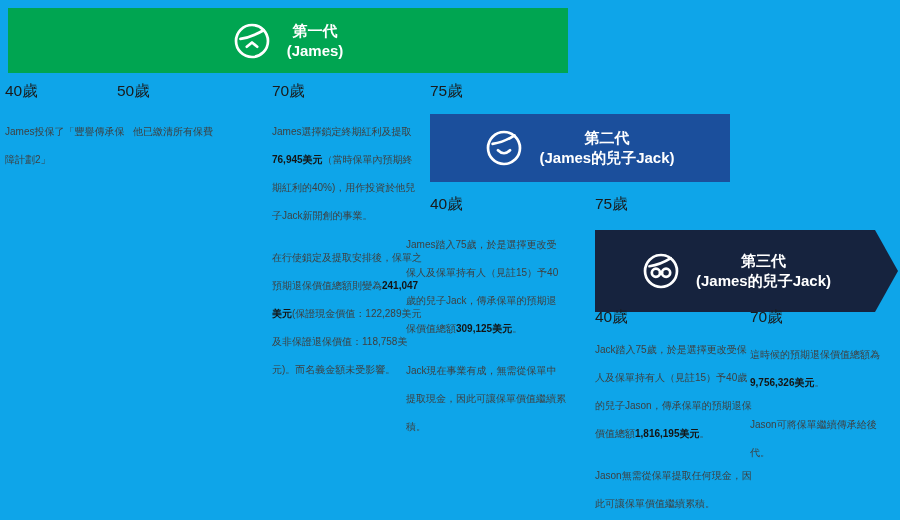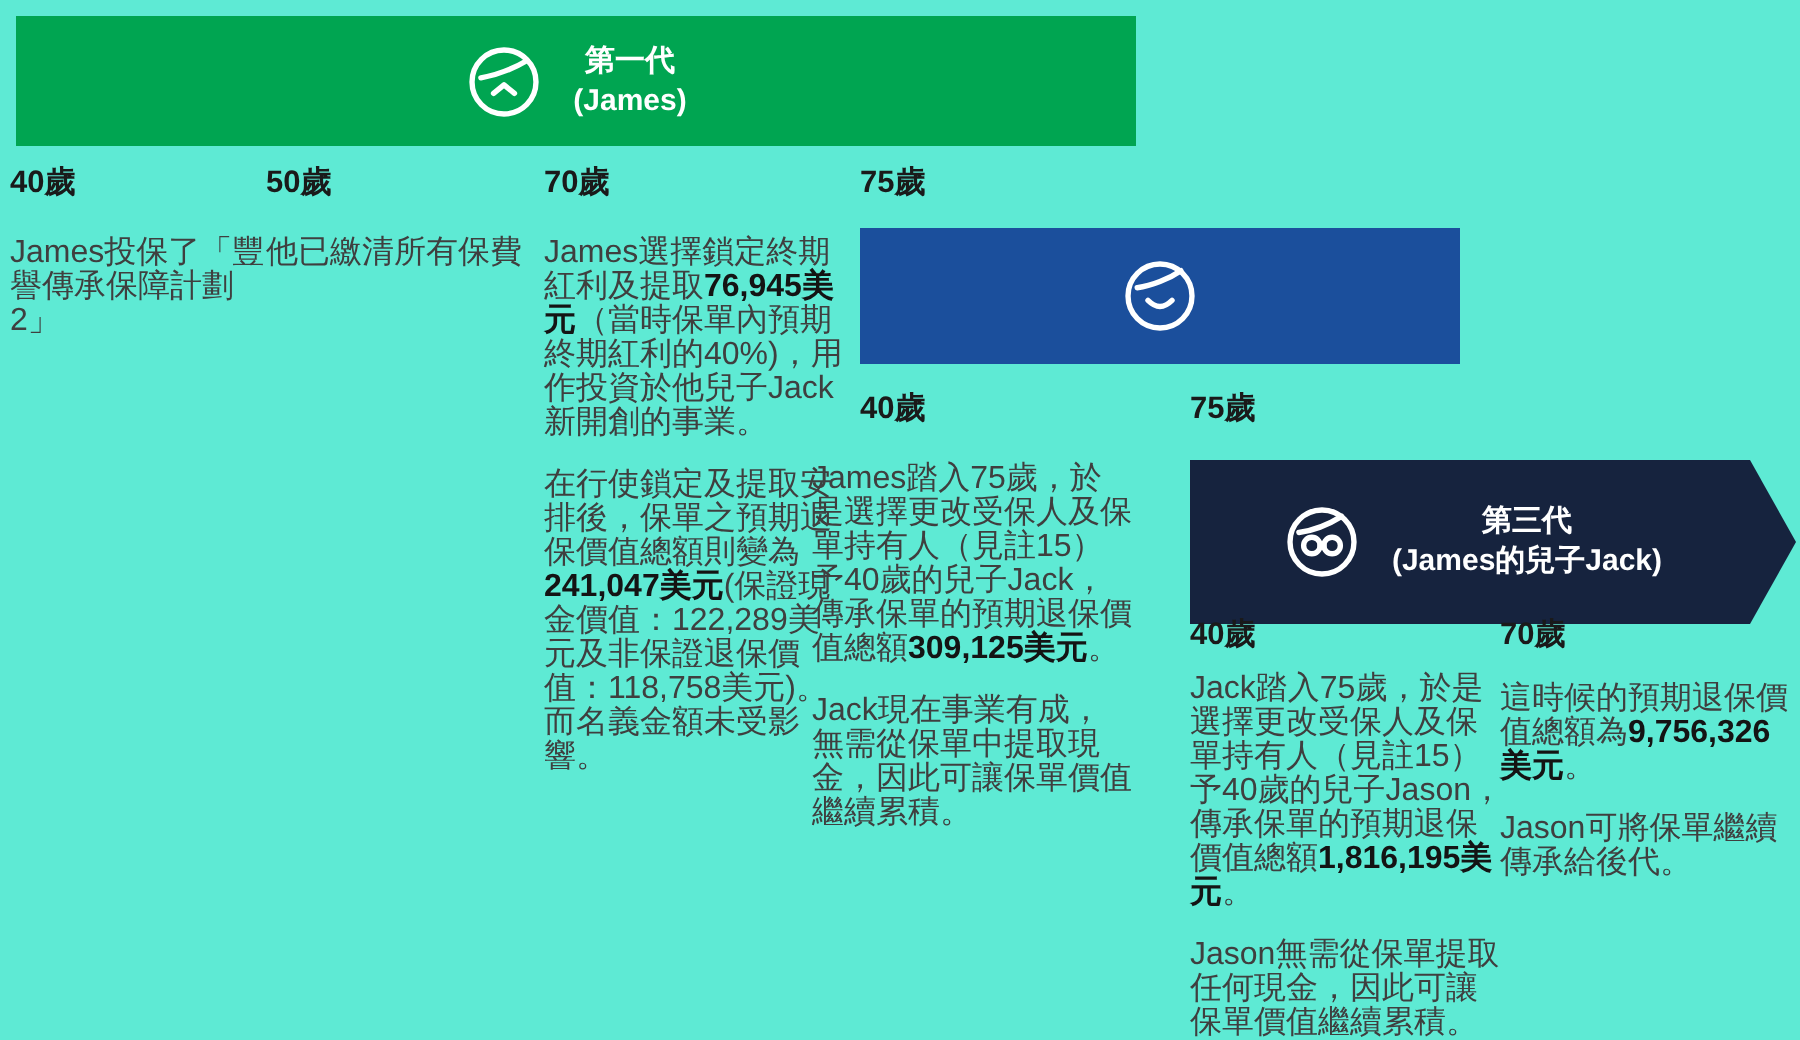--- a/index.html
+++ b/index.html
@@ -6,43 +6,43 @@
     --gen1_banner:#00a551;
     --gen2_banner:#1b4f9c;
     --gen3_banner:#16233e;
     --banner_text:#ffffff;
     --body_text:#3f3f3f;
     --strong_text:#141414;
     --heading_text:#1a1a1a;
   }
   html,body{margin:0;padding:0;background:#ffffff;}
   .canvas{
-    position:relative;width:900px;height:520px;background:#5eead4;overflow:hidden;
+    position:relative;width:900px;height:520px;background:#0ea5e9;overflow:hidden;
     font-family:"Liberation Sans","DejaVu Sans",sans-serif;
   }
   .banner{
     position:absolute;display:flex;align-items:center;justify-content:center;gap:16px;
     color:var(--banner_text);
   }
   .banner.gen1{left:8px;top:8px;width:560px;height:65px;background:var(--gen1_banner);}
   .banner.gen2{left:430px;top:114px;width:300px;height:68px;background:var(--gen2_banner);}
   .banner.gen3{
     left:595px;top:230px;width:303px;height:82px;background:var(--gen3_banner);
     clip-path:polygon(0 0, calc(100% - 23px) 0, 100% 50%, calc(100% - 23px) 100%, 0 100%);
     padding-right:20px;box-sizing:border-box;
   }
   .banner .face{width:38px;height:38px;flex:0 0 auto;}
   .banner .face svg{width:100%;height:100%;display:block;}
   .banner-label{text-align:center;font-weight:700;font-size:15px;line-height:20px;}
   .banner-label span{display:block;}
   .age{
-    position:absolute;font-weight:700;font-size:15.5px;color:var(--heading_text);
+    position:absolute;font-weight:400;font-size:15.5px;color:var(--heading_text);
     white-space:nowrap;
   }
-  .col{position:absolute;font-size:16px;line-height:17px;color:var(--body_text);}
+  .col{position:absolute;font-size:10px;line-height:28px;color:var(--body_text);}
   .para{margin:0 0 14px 0;}
   .para:last-child{margin-bottom:0;}
   .para .b{font-weight:700;color:var(--strong_text);margin-top:24px;}
 </style>
 </head>
 <body>
 
 <div class="canvas">
 
   <div class="banner gen1">
@@ -53,21 +53,21 @@
         <path d="M8.7 15.6 L12 12.9 L15.3 15.6"></path>
       </svg>
     </span>
     <span class="banner-label">
       <span>第一代</span>
       <span>(James)</span>
     </span>
   </div>
 
   <div class="age" style="left:5px;top:81px">40歲</div>
-  <div class="age" style="left:133px;top:81px">50歲</div>
+  <div class="age" style="left:117px;top:81px">50歲</div>
   <div class="age" style="left:272px;top:81px">70歲</div>
   <div class="age" style="left:430px;top:81px">75歲</div>
 
   <div class="col" style="left:5px;top:118px;width:128px">
     <p class="para"><span>James投保了「豐譽傳承保障計劃2」</span></p>
   </div>
   <div class="col" style="left:133px;top:118px;width:136px">
     <p class="para"><span>他已繳清所有保費</span></p>
   </div>
   <div class="col" style="left:272px;top:118px;width:150px">
@@ -75,20 +75,24 @@
     <p class="para"><span>在行使鎖定及提取安排後，保單之預期退保價值總額則變為</span><span class="b">241,047美元</span><span>(保證現金價值：122,289美元及非保證退保價值：118,758美元)。而名義金額未受影響。</span></p>
   </div>
 
   <div class="banner gen2">
     <span class="face">
       <svg viewBox="0 0 24 24" fill="none" stroke="#ffffff" stroke-width="1.7" stroke-linecap="round" stroke-linejoin="round">
         <circle cx="12" cy="12" r="10.1"></circle>
         <path d="M4.8 9.4 C 9.4 8.8, 14.8 6.6, 18.6 4.0"></path>
         <path d="M8.2 13.4 Q 12 17.2 15.8 13.4"></path>
       </svg>
+    </span>
+    <span class="banner-label">
+      <span>第二代</span>
+      <span>(James的兒子Jack)</span>
     </span>
   </div>
 
   <div class="age" style="left:430px;top:194px">40歲</div>
   <div class="age" style="left:595px;top:194px">75歲</div>
 
   <div class="col" style="left:406px;top:231px;width:160px">
     <p class="para"><span>James踏入75歲，於是選擇更改受保人及保單持有人（見註15）予40歲的兒子Jack，傳承保單的預期退保價值總額</span><span class="b">309,125美元</span><span>。</span></p>
     <p class="para"><span>Jack現在事業有成，無需從保單中提取現金，因此可讓保單價值繼續累積。</span></p>
   </div>

